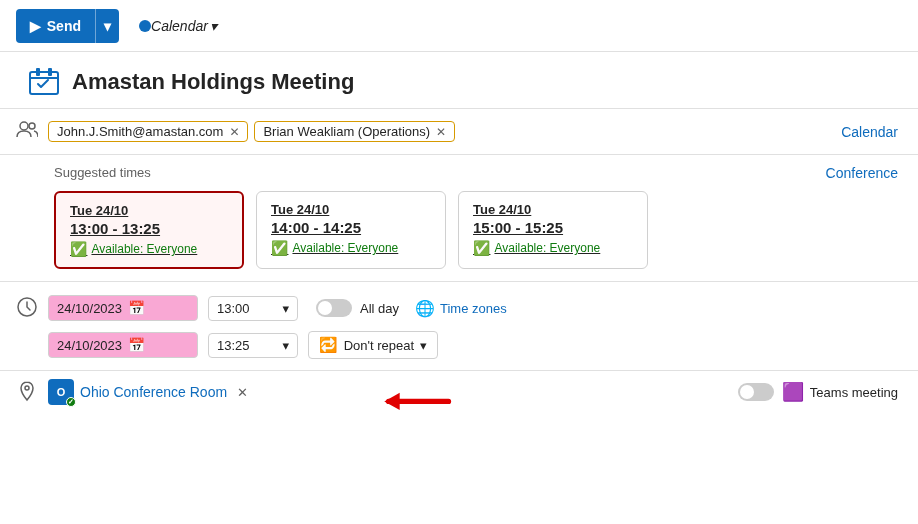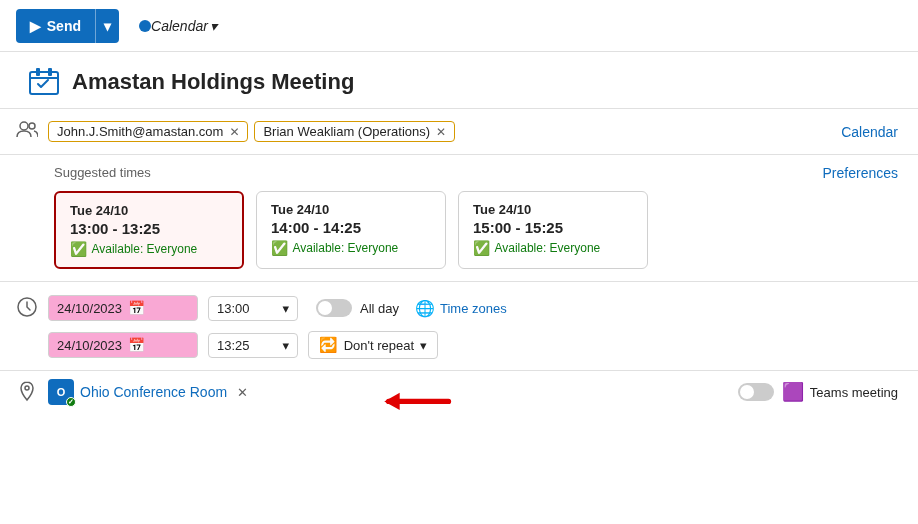--- a/index.html
+++ b/index.html
@@ -152,20 +152,21 @@
       color: #616161;
     }
     .preferences-link {
       color: #0f6cbd;
       font-size: 14px;
       cursor: pointer;
     }
     .time-slots {
       display: flex;
       gap: 12px;
+      text-decoration: underline;
     }
     .time-slot {
       border: 1px solid #d0d0d0;
       border-radius: 6px;
       padding: 10px 14px;
       width: 190px;
       cursor: pointer;
       background: #fff;
     }
     .time-slot.selected {
@@ -433,21 +434,21 @@
         <span>Brian Weakliam (Operations)</span>
         <span class="remove">✕</span>
       </div>
     </div>
     <span class="optional-link">Calendar</span>
   </div>
 
   <div class="suggested-section">
     <div class="suggested-header">
       <span class="suggested-label">Suggested times</span>
-      <span class="preferences-link">Preferences</span>
+      <span class="preferences-link">Conference</span>
     </div>
     <div class="time-slots">
       <div class="time-slot selected">
         <div class="slot-date">Tue 24/10</div>
         <div class="slot-time">13:00 - 13:25</div>
         <div class="slot-avail">
           <span class="avail-icon">✅</span>
           <span>Available: Everyone</span>
         </div>
       </div>

